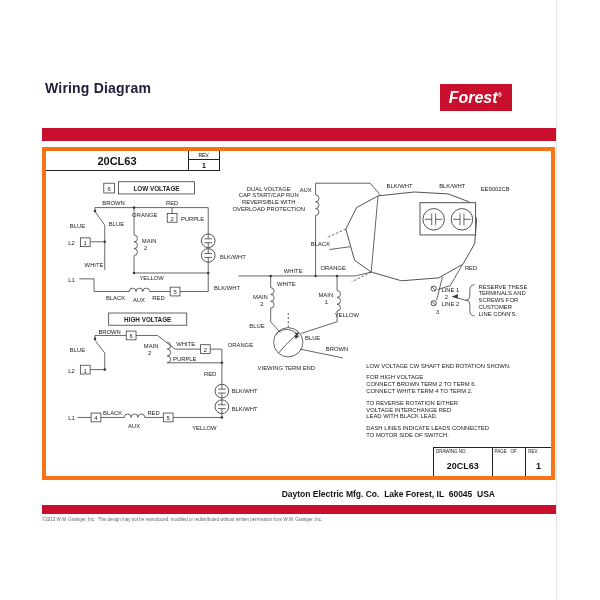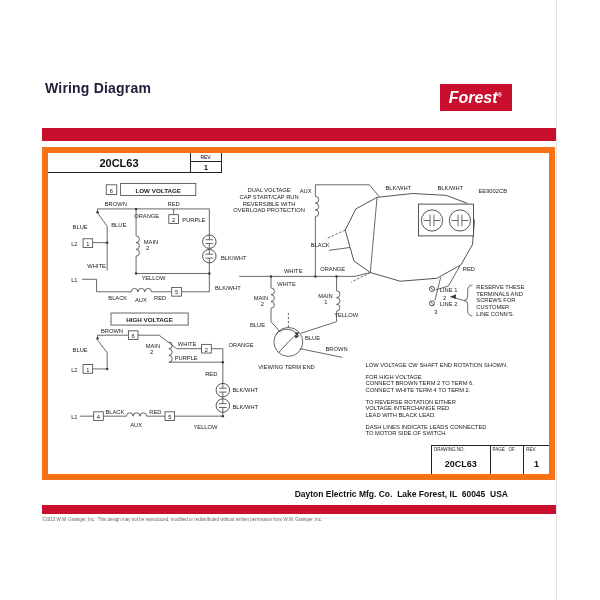--- a/index.html
+++ b/index.html
@@ -1,35 +1,35 @@
 <!DOCTYPE html>
 <html><head>
 <meta charset="utf-8">
 <style>
   html,body{margin:0;padding:0;background:#fff;}
   .page{position:relative;width:556px;height:600px;background:#fff;font-family:"Liberation Sans",sans-serif;overflow:hidden;outline:1px solid #e3e3e3;}
   .header-title{position:absolute;left:45px;top:80px;font-size:14px;font-weight:bold;color:#20203c;letter-spacing:.2px;}
   .logo{position:absolute;right:44px;top:84px;background:#c8102e;color:#fff;font-style:italic;font-weight:bold;font-size:16px;padding:2px 10px 4px 9px;line-height:18px;}
   .logo .reg{font-size:6px;vertical-align:super;font-style:normal;}
   .red-bar-top{position:absolute;left:42px;top:128px;width:514px;height:13px;background:#c8102e;}
-  .frame{position:absolute;left:42px;top:147px;width:513px;height:333px;border:6px solid #f97316;box-sizing:border-box;background:#fff;}
+  .frame{position:absolute;left:42px;top:147px;width:513px;height:333px;border:4px solid #f97316;box-sizing:border-box;background:#fff;}
   .diagram{position:absolute;left:0;top:0;width:100%;height:100%;}
   .title-block{position:absolute;top:0;left:0;display:flex;height:20px;background:#fff;z-index:2;}
   .tb-model{width:142px;border-right:1px solid #222;border-bottom:1px solid #222;display:flex;align-items:center;justify-content:center;font-weight:bold;font-size:11px;color:#111;}
   .tb-rev{width:30px;border-right:1px solid #222;border-bottom:1px solid #222;display:flex;flex-direction:column;}
   .tb-rev-label{font-size:5px;text-align:center;border-bottom:1px solid #222;padding:1px 0;}
   .tb-rev-value{font-size:7px;font-weight:bold;text-align:center;flex:1;display:flex;align-items:center;justify-content:center;}
   .drawing-block{position:absolute;bottom:0;right:0;display:flex;height:29px;width:118px;background:#fff;border-left:1px solid #222;border-top:1px solid #222;box-sizing:border-box;z-index:2;}
   .db-col{display:flex;flex-direction:column;box-sizing:border-box;}
   .db-c1{width:58px;}
   .db-c2{width:34px;border-left:1px solid #222;}
   .db-c3{width:26px;border-left:1px solid #222;}
   .db-label{font-size:4.5px;padding:1px 2px;white-space:pre;color:#222;}
   .db-value{flex:1;display:flex;align-items:center;justify-content:center;font-size:9px;font-weight:bold;color:#111;}
-  .company-line{position:absolute;right:48px;top:489px;font-size:8.5px;font-weight:bold;color:#111;white-space:pre;}
+  .company-line{position:absolute;right:61px;top:489px;font-size:8.5px;font-weight:bold;color:#111;white-space:pre;}
   .red-bar-bottom{position:absolute;left:42px;top:505px;width:514px;height:9px;background:#c8102e;}
   .copyright{position:absolute;left:42px;top:517px;font-size:4.5px;color:#666;white-space:pre;}
   
   .diagram text{font-family:"Liberation Sans",sans-serif;font-size:6px;fill:#222;}
   .diagram text.hd{font-size:6.5px;font-weight:bold;}
   .wire{stroke:#3a3a3a;stroke-width:.8;fill:none;}
   .wire-d{stroke:#3a3a3a;stroke-width:.8;fill:none;stroke-dasharray:2.5,1.8;}
   .nbox{fill:#fff;stroke:#3a3a3a;stroke-width:.8;}
   .sym{fill:#fff;stroke:#3a3a3a;stroke-width:.9;}
   .dot{fill:#3a3a3a;stroke:none;}

